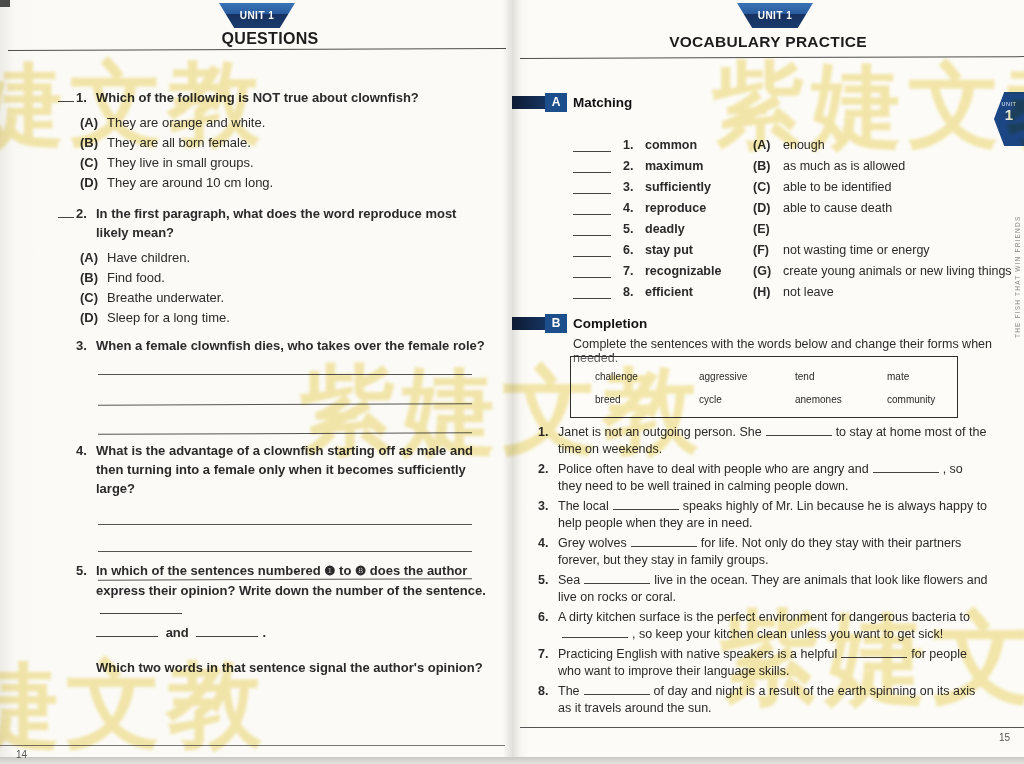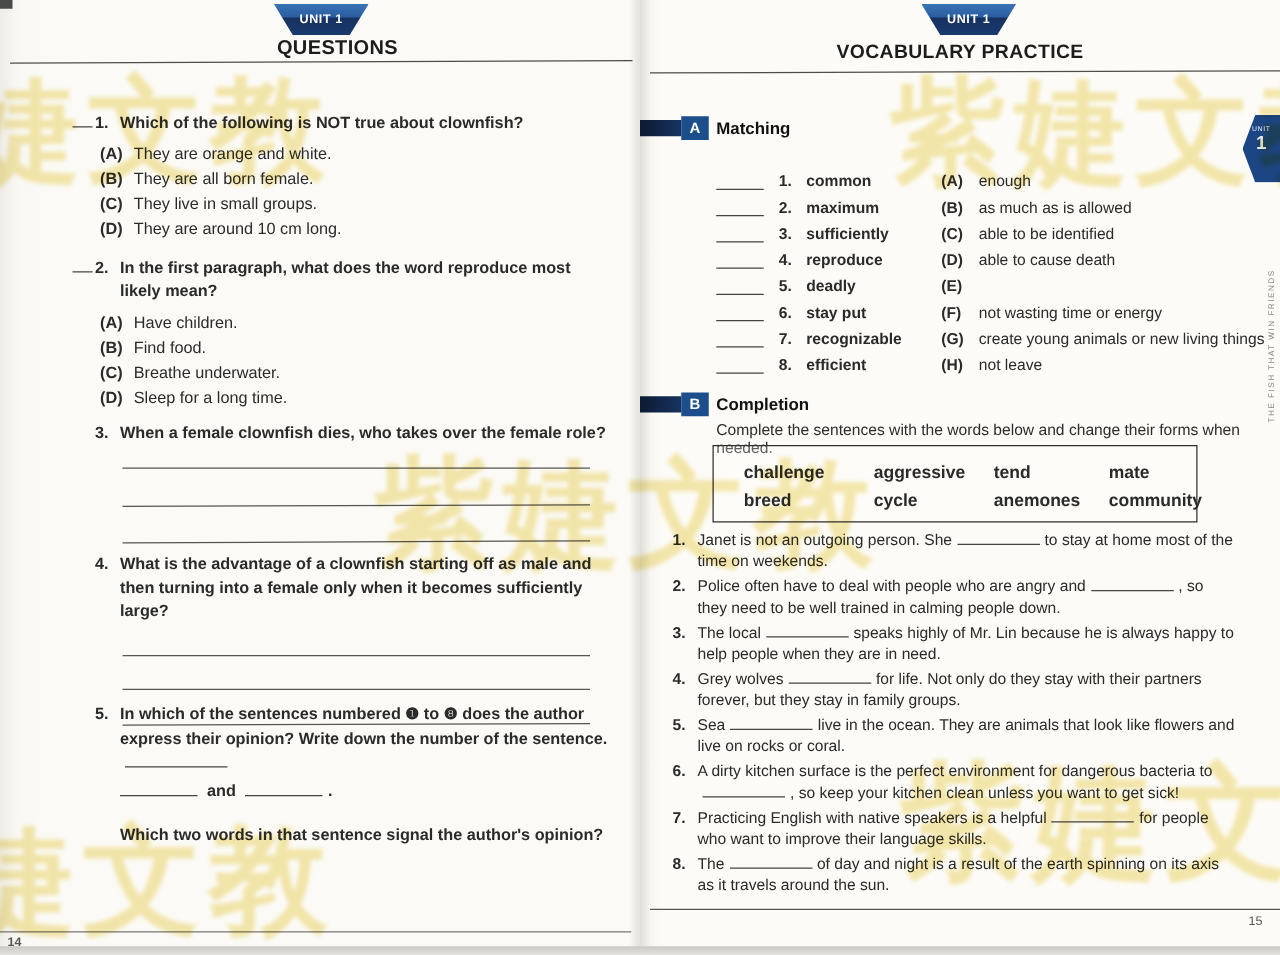--- a/index.html
+++ b/index.html
@@ -44,22 +44,22 @@
 
   .mrow { display:flex; height:21px; font-size:12.5px; align-items:flex-end; padding-bottom:3px; }
   .mblank { width:38px; border-bottom:1px solid #444; height:13px; margin-right:12px; flex:none; }
   .mnum  { width:22px; font-weight:bold; flex:none; }
   .mword { width:108px; font-weight:bold; flex:none; }
   .mlet  { width:30px; font-weight:bold; flex:none; }
   .mmean { flex:1; }
 
   .wordbox { position:absolute; border:1.5px solid #2f2f2f; background:rgba(255,255,255,.25);
              padding:8px 0 6px 24px; }
-  .wbrow { display:grid; grid-template-columns:104px 96px 92px auto; font-weight:bold;
-           font-size:14px; height:23px; align-items:center; }
+  .wbrow { display:grid; grid-template-columns:104px 96px 92px auto; font-weight:normal;
+           font-size:10px; height:23px; align-items:center; }
 
   .sentences { position:absolute; font-size:12.5px; line-height:16.5px; }
   .sent { display:flex; margin-bottom:4px; }
   .snum { width:20px; font-weight:bold; flex:none; }
   .stext { width:430px; }
 
   .pagenum { position:absolute; font-size:10px; color:#555; }
 
   .edge-tab { position:absolute; right:0; top:92px; width:30px; height:54px; background:#1c4584;
               clip-path:polygon(100% 0,100% 100%,34% 100%,0 50%,34% 0);
@@ -168,21 +168,21 @@
         </div>
         <div style="margin:4px 0 0 20px; font-weight:bold;">
           <span class="blank w62" style="margin-left:0;"></span>
           <span>and</span>
           <span class="blank w62"></span><span>.</span>
         </div>
         <div style="margin:16px 0 0 20px; font-weight:bold;">Which two words in that sentence signal the author's opinion?</div>
       </div>
 
       <div class="rule" style="top:745px; left:0; width:505px; border-color:#777;"></div>
-      <div class="pagenum" style="left:6px; top:749px;font-weight:bold;">14</div>
+      <div class="pagenum" style="left:16px; top:749px;">14</div>
     </div>
   </div>
 
   <div class="page page-right">
     <div class="content">
       <div class="badge" style="left:225px; top:3px;">
         <span>UNIT 1</span>
       </div>
       <div class="page-title" style="top:33px; font-size:15.5px;">VOCABULARY PRACTICE</div>
       <div class="rule" style="top:57px; left:8px; width:504px; transform:rotate(-0.2deg);"></div>

